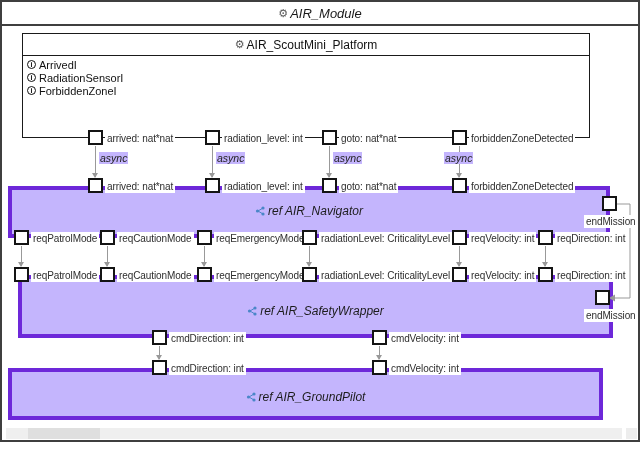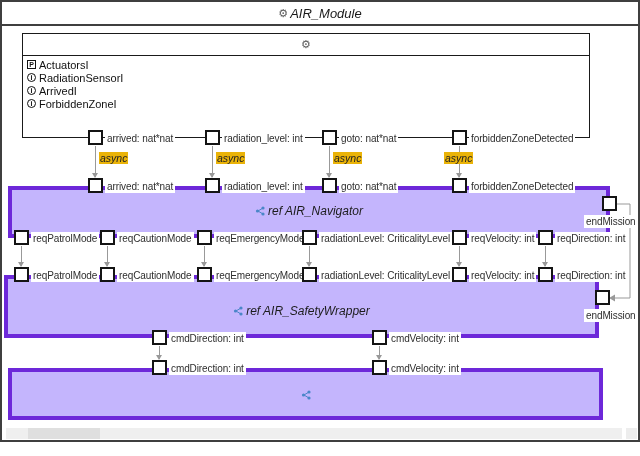--- a/index.html
+++ b/index.html
@@ -25,21 +25,21 @@
   .ic.round{border-radius:50%;}
   .grayblock{position:absolute;background:#c4b5fd;border:4px solid #6d28d9;
              box-sizing:border-box;z-index:1;}
   .reflabel{display:flex;justify-content:center;align-items:center;gap:3px;
             font-style:italic;font-size:12px;color:#1c1c1c;}
   .port{position:absolute;width:15px;height:15px;background:#fff;
         border:2px solid #141414;box-sizing:border-box;z-index:5;}
   .plabel{position:absolute;font-size:10px;line-height:13px;color:#2e2e2e;
           background:#fff;padding:0 2px;white-space:nowrap;z-index:4;letter-spacing:-0.1px;}
   .asynclbl{position:absolute;font-style:italic;font-size:10.5px;color:#222;
-            background:#eab308;padding:0 1px;z-index:4;line-height:12px;}
+            background:#c4b5fd;padding:0 1px;z-index:4;line-height:12px;}
   .varrow{position:absolute;width:0;border-left:1px solid #999;z-index:3;}
   .varrow::after{content:"";position:absolute;left:-4px;bottom:-1px;width:0;height:0;
                  border-left:3.5px solid transparent;border-right:3.5px solid transparent;
                  border-top:5px solid #999;}
   .conn-svg{position:absolute;z-index:3;}
   .hscroll-track{position:absolute;left:6px;top:428px;width:616px;height:11px;
                  background:#efefef;z-index:2;}
   .hscroll-thumb{position:absolute;left:22px;top:0;width:72px;height:11px;background:#dfdfdf;}
   .scroll-corner{position:absolute;left:626px;top:428px;width:11px;height:11px;
                  background:#ededed;z-index:2;}
@@ -52,33 +52,30 @@
   <div class="frame"></div>
 
   <div class="titlebar">
     <span class="gear">⚙</span>
     <span class="t">AIR_Module</span>
   </div>
 
   <div class="platform">
     <div class="hdr">
       <span class="gear">⚙</span>
+      <span class="t">AIR_ScoutMini_Platform</span>
     </div>
     <div class="iflist">
       <div class="ifitem">
-        <span class="ic">P</span>
-        <span>ActuatorsI</span>
+        <span class="ic round">i</span>
+        <span>ArrivedI</span>
       </div>
       <div class="ifitem">
         <span class="ic round">i</span>
         <span>RadiationSensorI</span>
-      </div>
-      <div class="ifitem">
-        <span class="ic round">i</span>
-        <span>ArrivedI</span>
       </div>
       <div class="ifitem">
         <span class="ic round">i</span>
         <span>ForbiddenZoneI</span>
       </div>
     </div>
   </div>
 
   <div class="grayblock" style="left:8px;top:186px;width:602px;height:52px;">
     <div class="reflabel" style="margin-top:14px;">
@@ -86,21 +83,21 @@
         <line x1="3" y1="5" x2="8" y2="2" stroke="#4a86c8" stroke-width="1"></line>
         <line x1="3" y1="5" x2="8" y2="8" stroke="#4a86c8" stroke-width="1"></line>
         <circle cx="2.5" cy="5" r="1.6" fill="#4a86c8"></circle>
         <circle cx="8" cy="2" r="1.6" fill="#4a86c8"></circle>
         <circle cx="8" cy="8" r="1.6" fill="#4a86c8"></circle>
       </svg>
       <span>ref AIR_Navigator</span>
     </div>
   </div>
 
-  <div class="grayblock" style="left:4px;top:275px;width:595px;height:63px;">
+  <div class="grayblock" style="left:18px;top:275px;width:595px;height:63px;">
     <div class="reflabel" style="margin-top:25px;">
       <svg width="10" height="10" viewBox="0 0 10 10">
         <line x1="3" y1="5" x2="8" y2="2" stroke="#4a86c8" stroke-width="1"></line>
         <line x1="3" y1="5" x2="8" y2="8" stroke="#4a86c8" stroke-width="1"></line>
         <circle cx="2.5" cy="5" r="1.6" fill="#4a86c8"></circle>
         <circle cx="8" cy="2" r="1.6" fill="#4a86c8"></circle>
         <circle cx="8" cy="8" r="1.6" fill="#4a86c8"></circle>
       </svg>
       <span>ref AIR_SafetyWrapper</span>
     </div>
@@ -108,20 +105,21 @@
 
   <div class="grayblock" style="left:8px;top:368px;width:595px;height:52px;">
     <div class="reflabel" style="margin-top:18px;">
       <svg width="10" height="10" viewBox="0 0 10 10">
         <line x1="3" y1="5" x2="8" y2="2" stroke="#4a86c8" stroke-width="1"></line>
         <line x1="3" y1="5" x2="8" y2="8" stroke="#4a86c8" stroke-width="1"></line>
         <circle cx="2.5" cy="5" r="1.6" fill="#4a86c8"></circle>
         <circle cx="8" cy="2" r="1.6" fill="#4a86c8"></circle>
         <circle cx="8" cy="8" r="1.6" fill="#4a86c8"></circle>
       </svg>
+      <span>ref AIR_GroundPilot</span>
     </div>
   </div>
 
   <div class="port" style="left:88px;top:130px;"></div>
   <div class="plabel" style="left:105px;top:132px;">arrived: nat*nat</div>
   <div class="port" style="left:205px;top:130px;"></div>
   <div class="plabel" style="left:222px;top:132px;">radiation_level: int</div>
   <div class="port" style="left:322px;top:130px;"></div>
   <div class="plabel" style="left:339px;top:132px;">goto: nat*nat</div>
   <div class="port" style="left:452px;top:130px;"></div>

